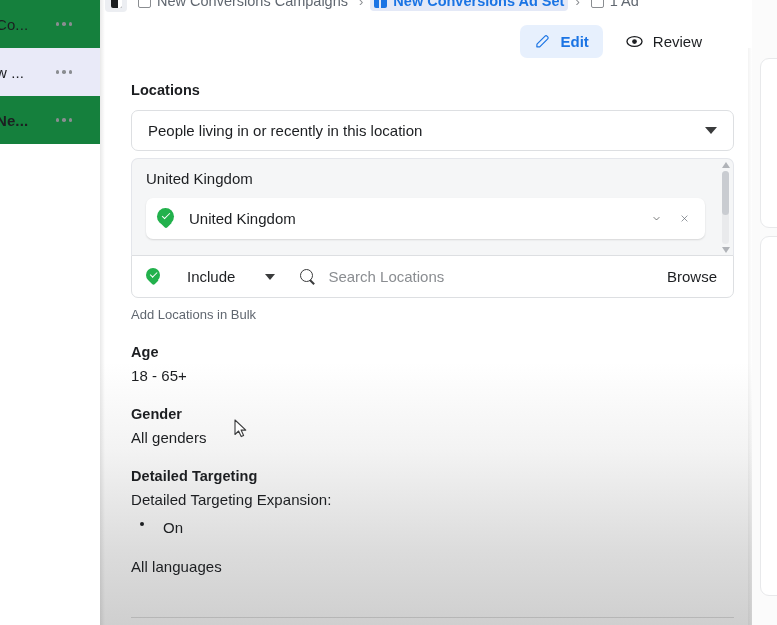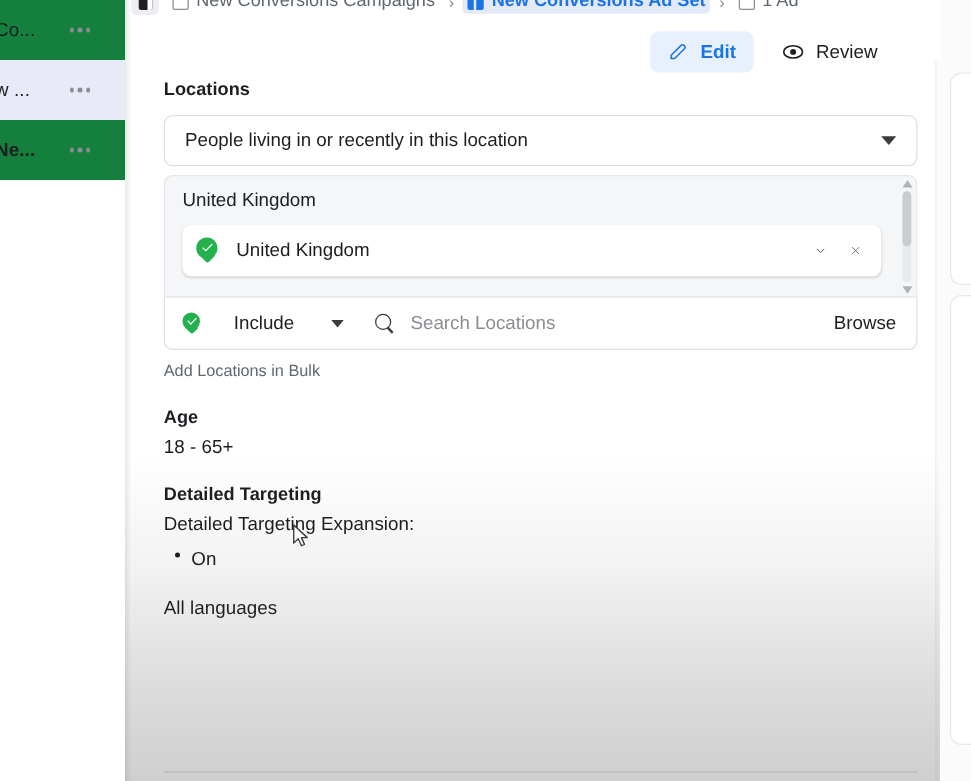--- a/index.html
+++ b/index.html
@@ -171,21 +171,21 @@
     font-size: 15px;
     cursor: pointer;
     white-space: nowrap;
   }
   .act.sel { background: #e7f0fd; color: #1b74e4; font-weight: bold; }
   .act.plain { color: #1c1e21; }
 
   
   #content {
     position: absolute;
-    left: 26px; top: 64px;
+    left: 26px; top: 82px;
     width: 603px;
   }
 
   .sec-title {
     font-size: 14.5px;
     font-weight: bold;
     color: #1c1e21;
     letter-spacing: .05px;
   }
   .sec-value {
@@ -405,21 +405,21 @@
     color: #606770;
     cursor: pointer;
   }
 
   
   .field { margin-top: 22px; }
   .field .sec-value { margin-top: 7px; }
   .bullet-line {
     display: flex;
     align-items: center;
-    gap: 9px;
+    gap: 19px;
     margin-top: 4px;
     padding-left: 9px;
   }
   .bullet-line .dot {
     width: 4px; height: 4px;
     border-radius: 50%;
     background: #1c1e21;
     flex: 0 0 auto;
   }
   #bottom-rule {
@@ -596,20 +596,24 @@
         <span id="browse-link">Browse</span>
       </div>
 
       <div id="bulk-link">Add Locations in Bulk</div>
 
       <div class="field">
         <div class="sec-title">Age</div>
         <div class="sec-value">18 - 65+</div>
       </div>
 
+      <div class="field">
+        <div class="sec-title">Gender</div>
+        <div class="sec-value">All genders</div>
+      </div>
 
       <div class="field">
         <div class="sec-title">Detailed Targeting</div>
         <div class="sec-value">Detailed Targeting Expansion:</div>
         <div class="bullet-line">
           <span class="dot"></span>
           <span class="sec-value">On</span>
         </div>
       </div>
 

